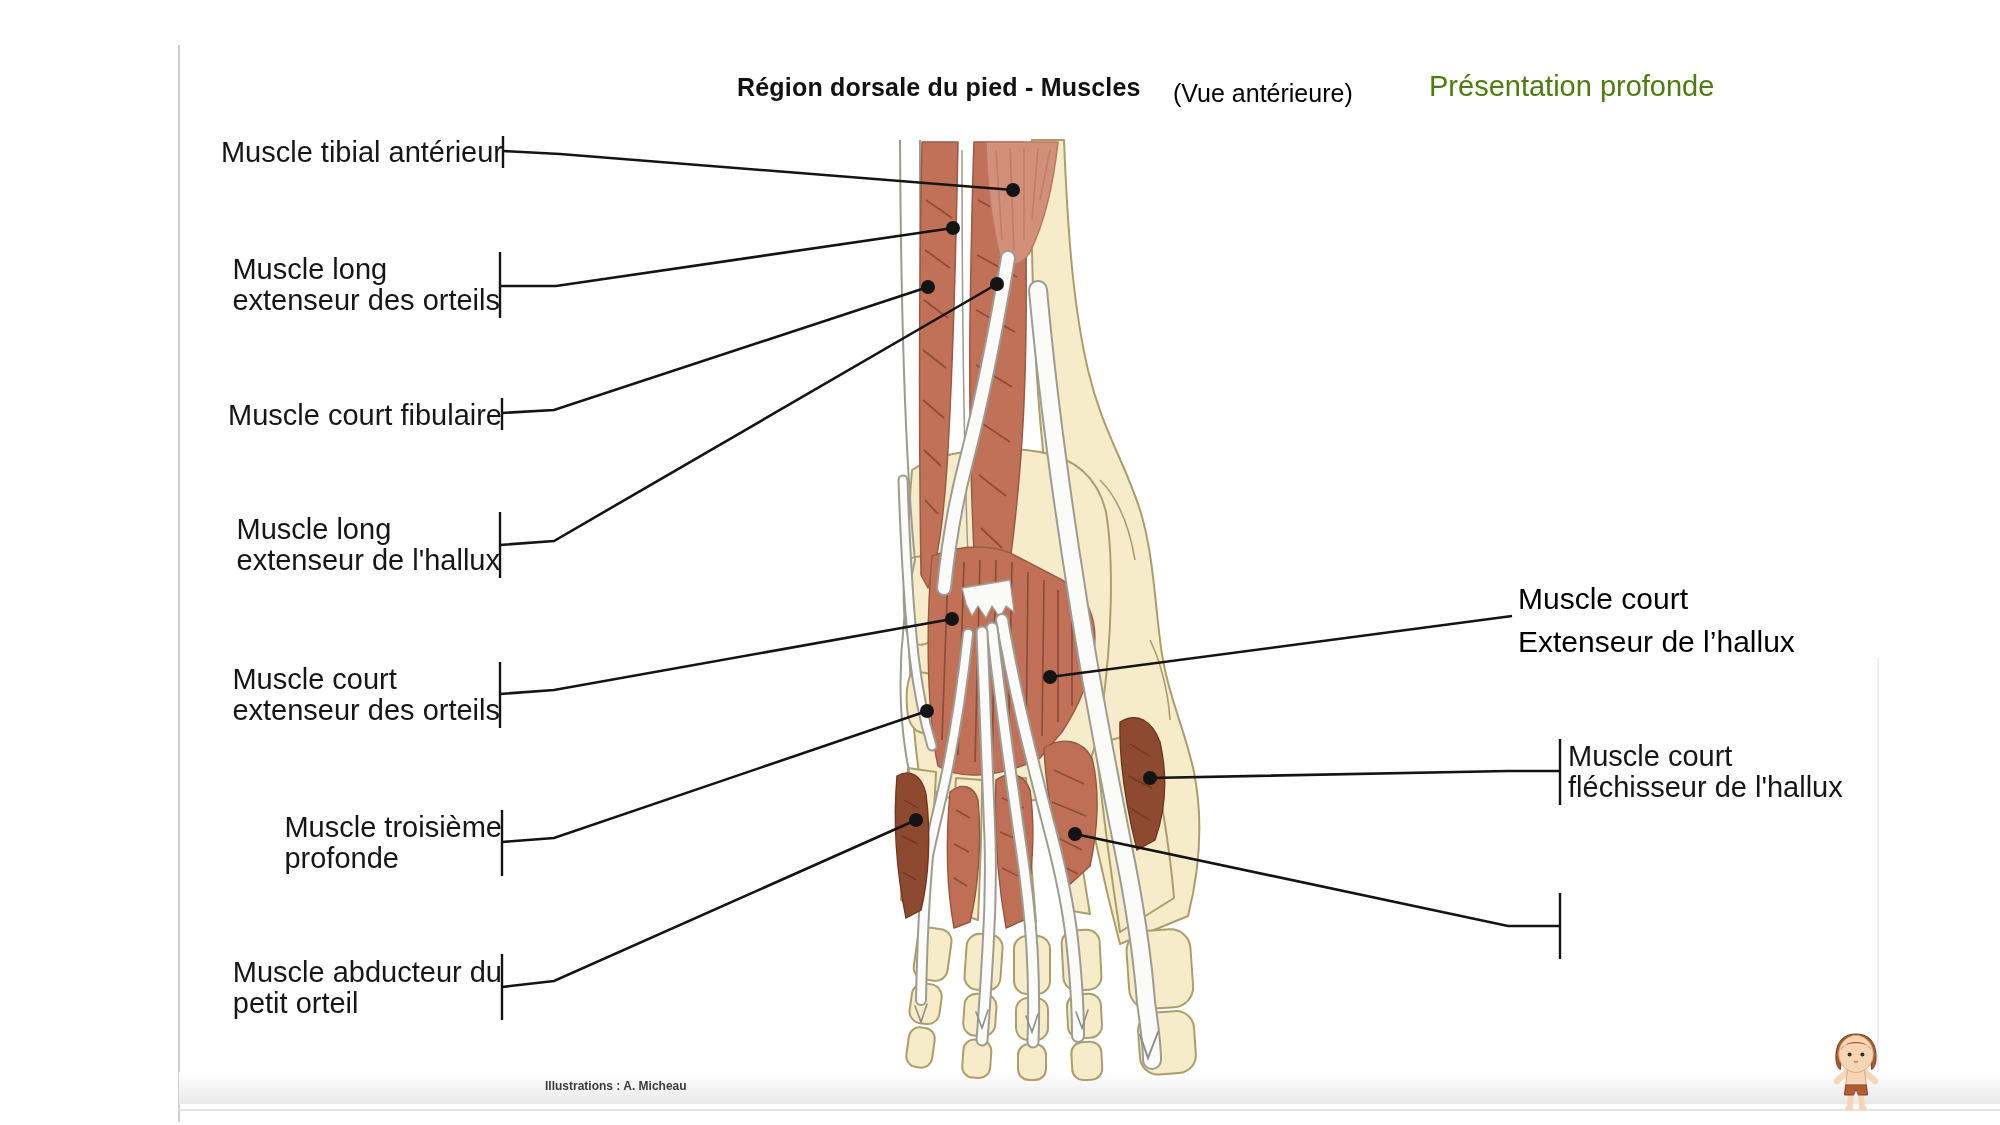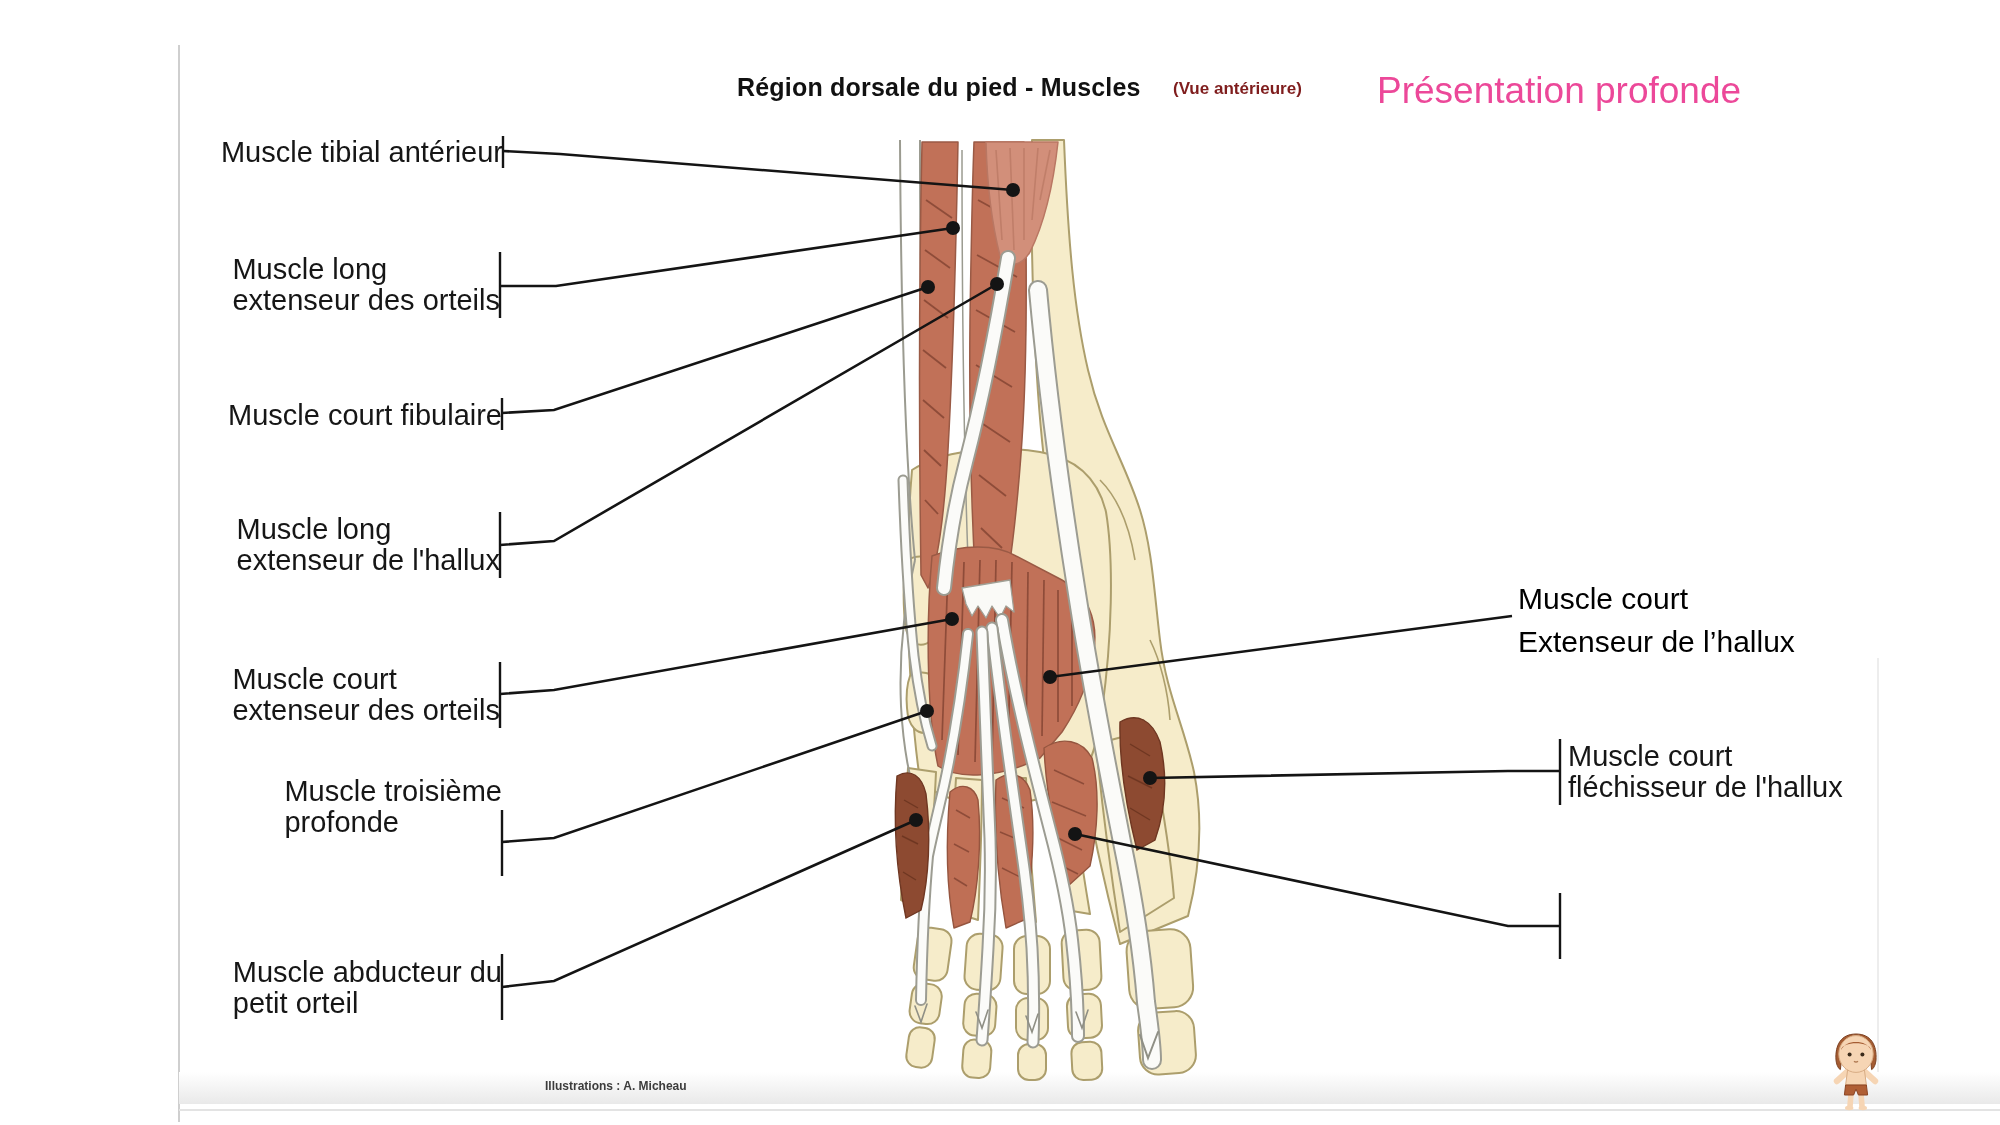--- a/index.html
+++ b/index.html
@@ -8,22 +8,22 @@
 
   
   .slide-left-edge{position:absolute;left:178px;top:45px;width:2px;height:1077px;background:#cfcfcf;}
   .overlay-right-edge{position:absolute;left:1877px;top:658px;width:2px;height:418px;background:#ededed;}
   .bottom-shade{position:absolute;left:179px;right:0;top:1072px;height:32px;
     background:linear-gradient(#ffffff, #e9e9e9);}
   .bottom-rule{position:absolute;left:179px;right:0;top:1109px;height:2px;background:#e3e3e3;}
 
   
   .title{position:absolute;left:737px;top:73px;font-size:25px;font-weight:700;color:#111;letter-spacing:.2px;white-space:nowrap;}
-  .subtitle{position:absolute;left:1173px;top:79px;font-size:17px;font-weight:700;color:#7f1d1d;white-space:nowrap;}
-  .presentation{position:absolute;left:1377px;top:70px;font-size:37px;font-weight:400;color:#ec4899;white-space:nowrap;}
+  .subtitle{position:absolute;left:1173px;top:79px;font-size:25px;font-weight:400;color:#000000;white-space:nowrap;}
+  .presentation{position:absolute;left:1429px;top:70px;font-size:29px;font-weight:400;color:#4d7c0f;white-space:nowrap;}
 
   
   .lbl{position:absolute;font-size:29px;line-height:31px;color:#161616;white-space:nowrap;}
   .lbl.left{text-align:left;}
   .lbl .ln{display:block;}
   .lbl.big{font-size:30px;line-height:43px;color:#000;}
 
   .credit{position:absolute;left:545px;top:1079px;font-size:12px;font-weight:700;color:#3c3c3c;white-space:nowrap;}
 
   svg{position:absolute;}
@@ -265,21 +265,21 @@
     <span class="ln">Muscle court fibulaire</span>
   </div>
   <div class="lbl left" style="top:514px;right:1500px">
     <span class="ln">Muscle long</span>
     <span class="ln">extenseur de l'hallux</span>
   </div>
   <div class="lbl left" style="top:664px;right:1500px">
     <span class="ln">Muscle court</span>
     <span class="ln">extenseur des orteils</span>
   </div>
-  <div class="lbl left" style="top:776px;right:1498px">
+  <div class="lbl left" style="top:812px;right:1498px">
     <span class="ln">Muscle troisième</span>
     <span class="ln">profonde</span>
   </div>
   <div class="lbl left" style="top:957px;right:1498px">
     <span class="ln">Muscle abducteur du</span>
     <span class="ln">petit orteil</span>
   </div>
 
   <div class="lbl big" style="top:577px;left:1518px">
     <span class="ln">Muscle court</span>

